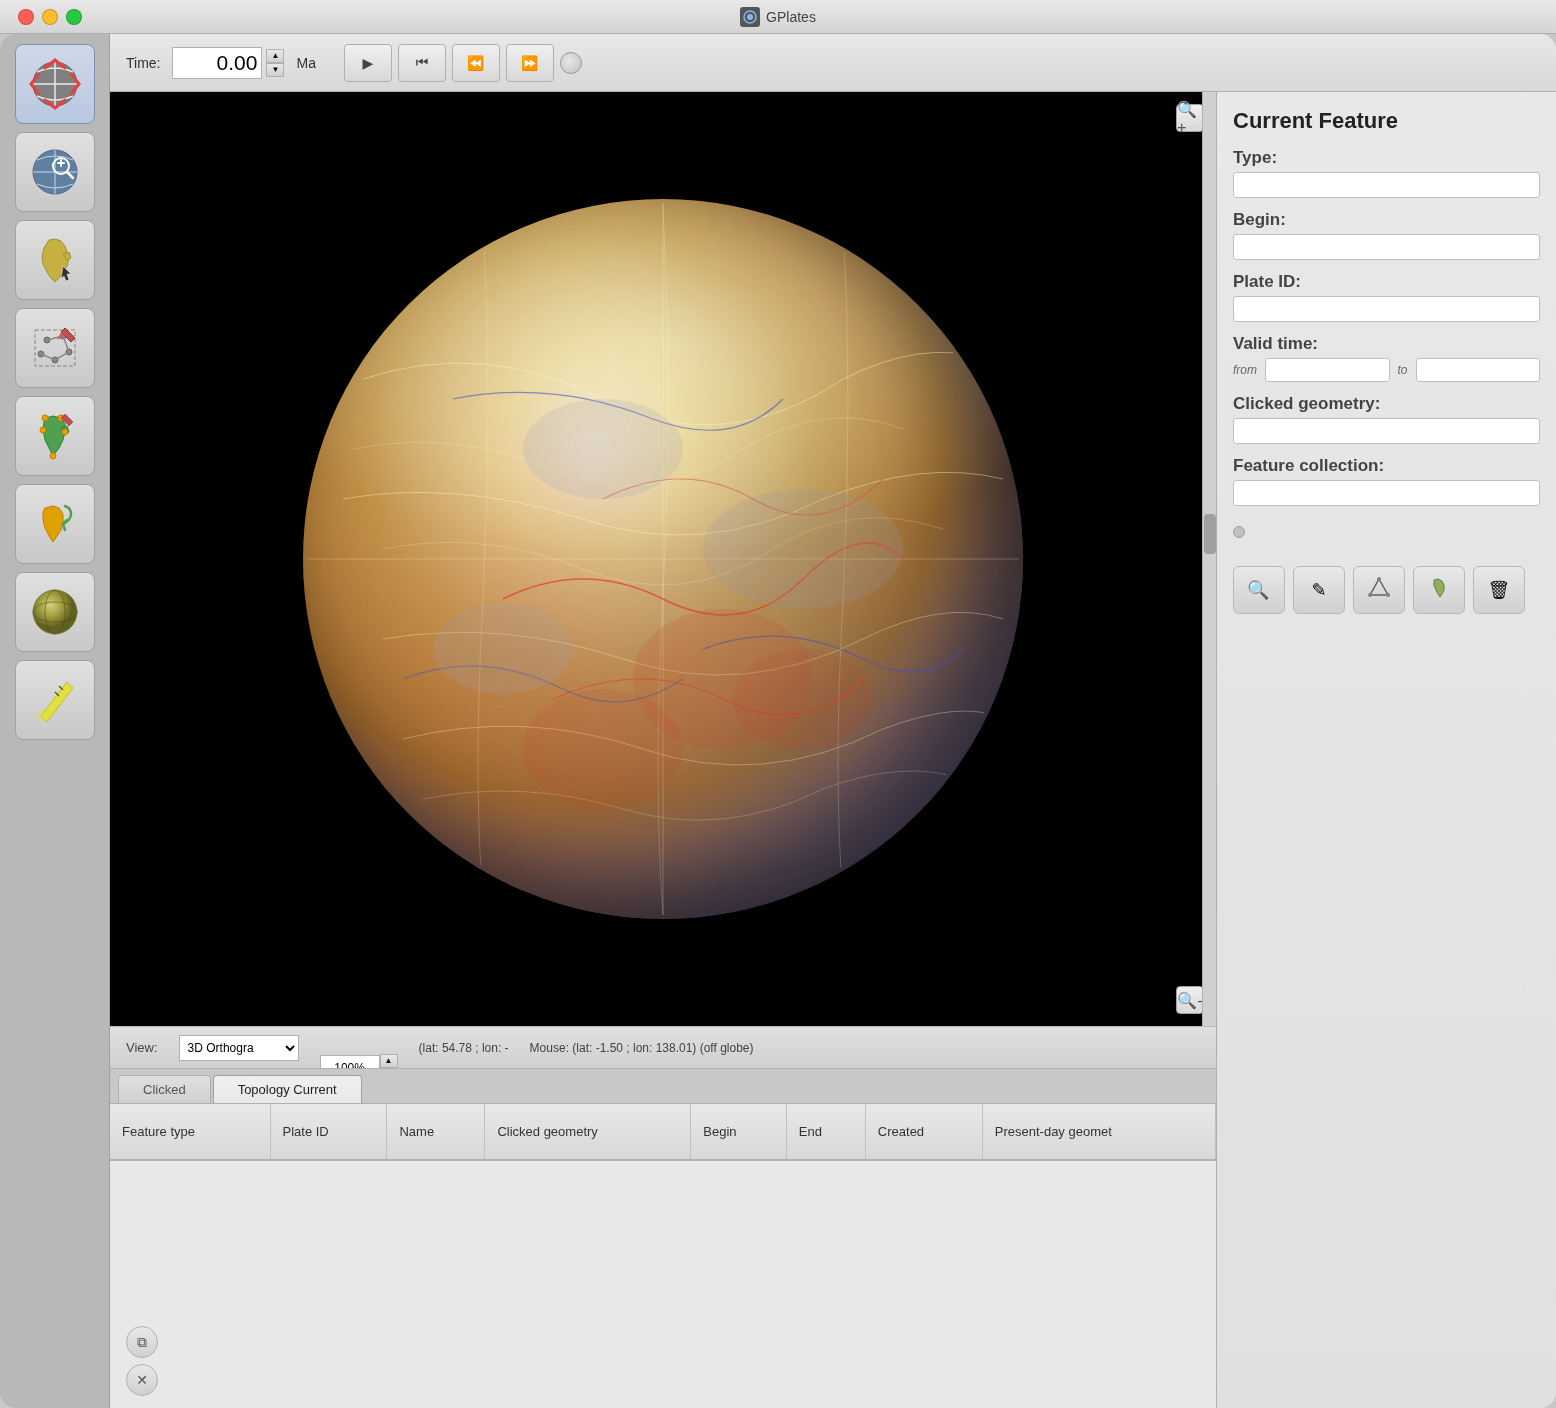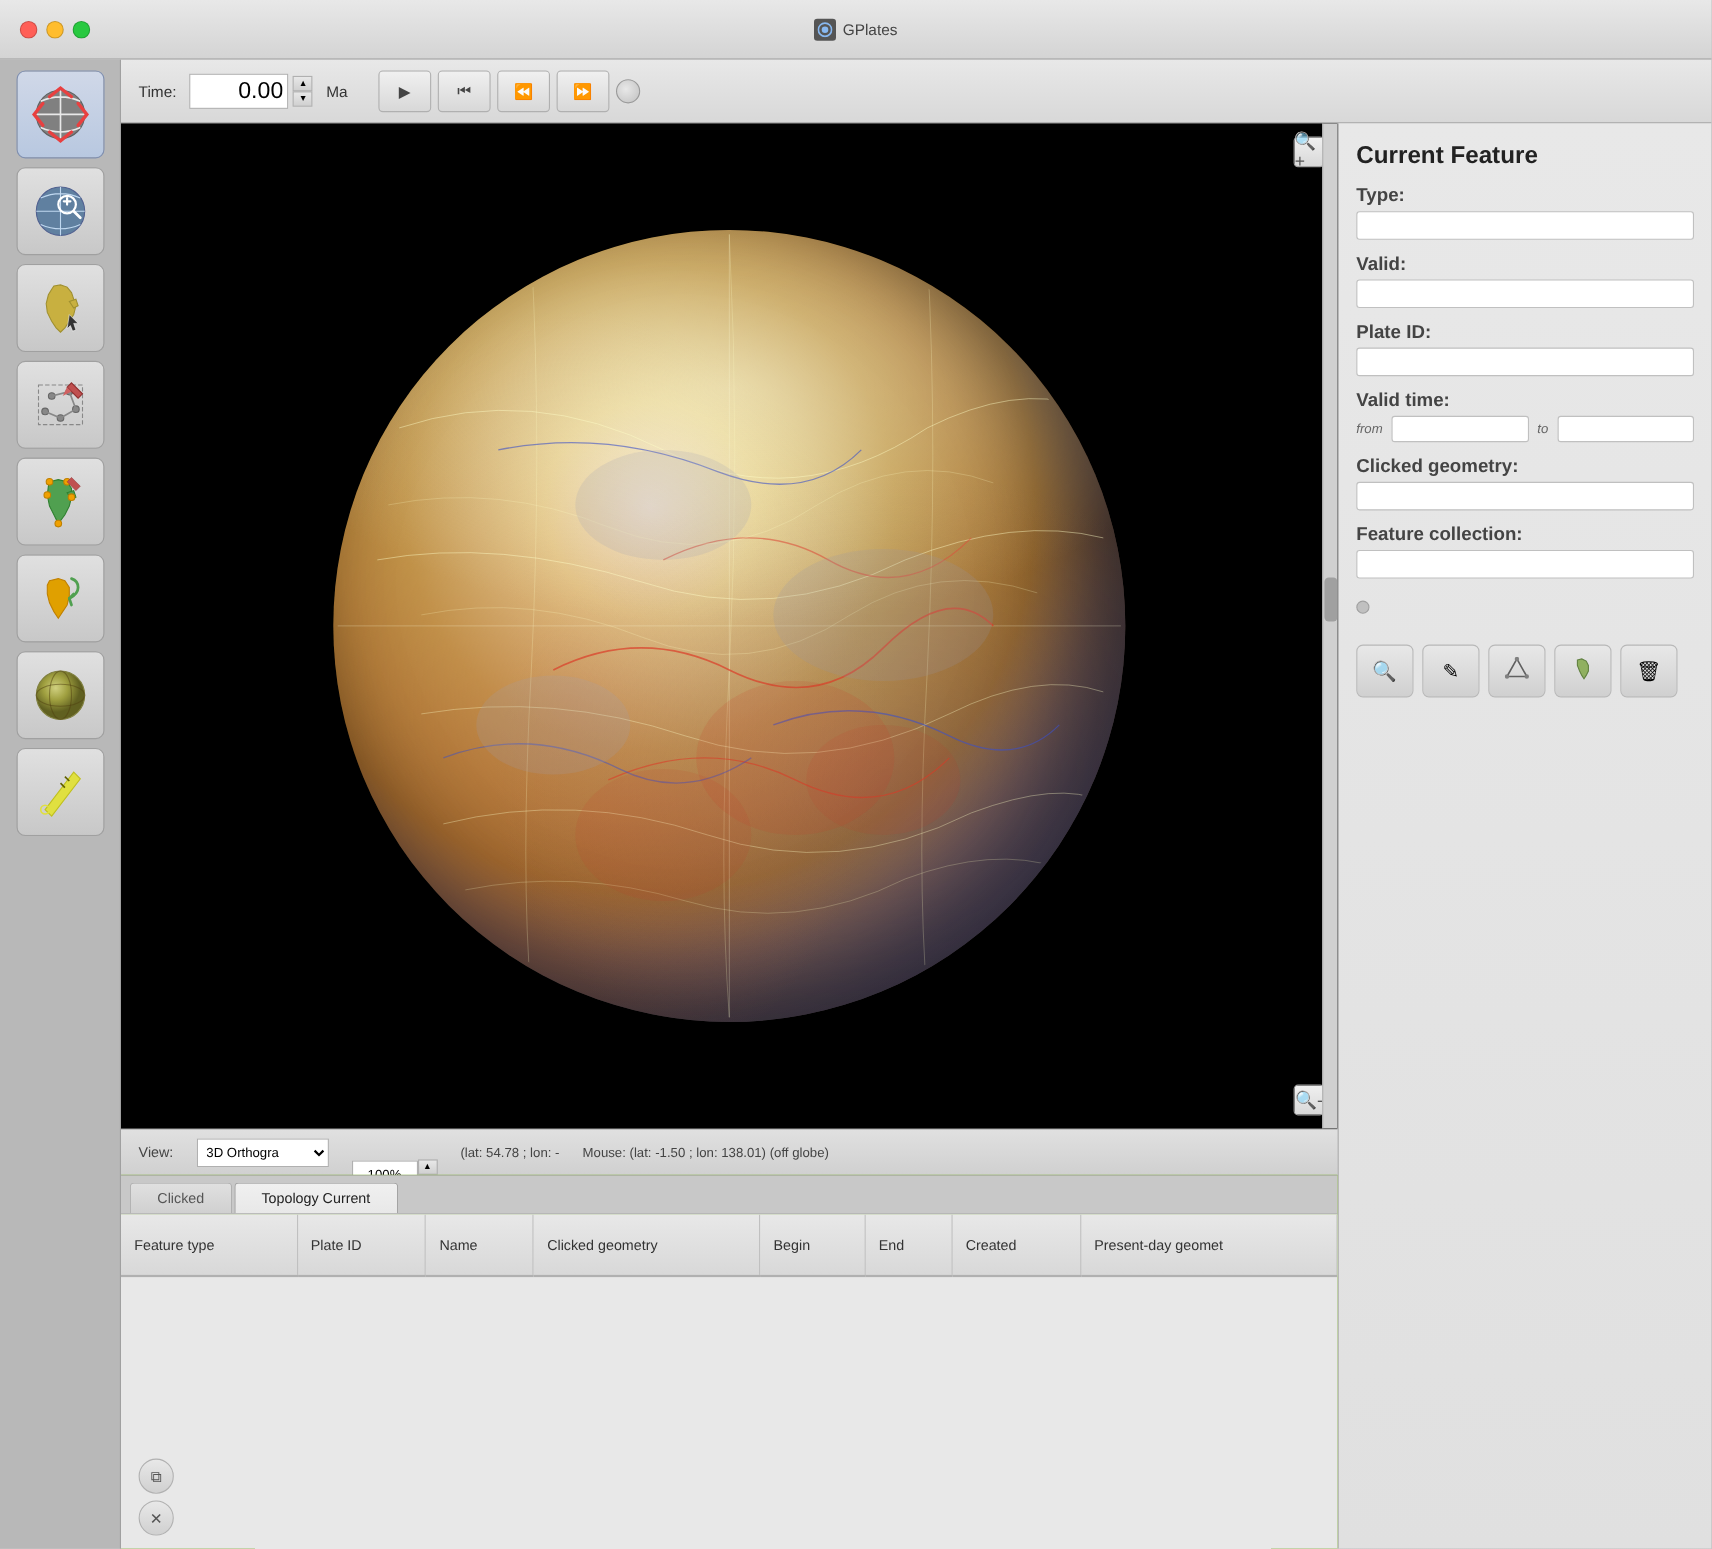--- a/index.html
+++ b/index.html
@@ -9,21 +9,21 @@
       background: #c8c8c8;
       width: 1556px;
       height: 1408px;
       overflow: hidden;
       display: flex;
       flex-direction: column;
     }
 
     
     .titlebar {
-      height: 54px;
+      height: 34px;
       background: linear-gradient(to bottom, #e8e8e8, #d4d4d4);
       display: flex;
       align-items: center;
       justify-content: center;
       border-bottom: 1px solid #b0b0b0;
       position: relative;
       flex-shrink: 0;
     }
     .titlebar-buttons {
       position: absolute;
@@ -57,20 +57,21 @@
       justify-content: center;
       color: white;
       font-size: 10px;
     }
 
     
     .main-layout {
       display: flex;
       flex: 1;
       overflow: hidden;
+      border-radius: 16px;
     }
 
     
     .left-sidebar {
       width: 110px;
       background: #b8b8b8;
       display: flex;
       flex-direction: column;
       align-items: center;
       padding-top: 10px;
@@ -765,21 +766,21 @@
 
       <div class="right-panel">
         <div class="panel-title">Current Feature</div>
 
         <div class="field-row">
           <div class="field-label">Type:</div>
           <div class="field-value-box"></div>
         </div>
 
         <div class="field-row">
-          <div class="field-label">Valid:</div>
+          <div class="field-label">Begin:</div>
           <div class="field-value-box"></div>
         </div>
 
         <div class="field-row">
           <div class="field-label">Plate ID:</div>
           <div class="field-value-box"></div>
         </div>
 
         <div class="field-row">
           <div class="field-label">Valid time:</div>

